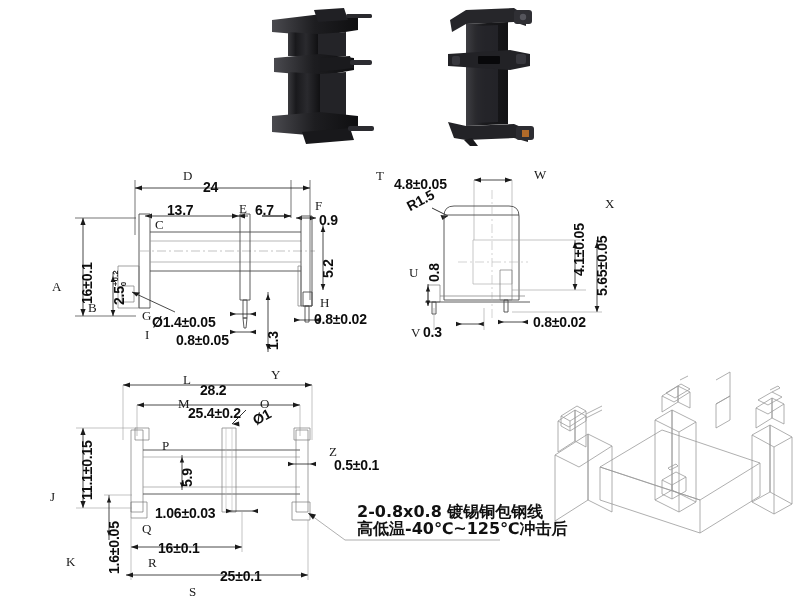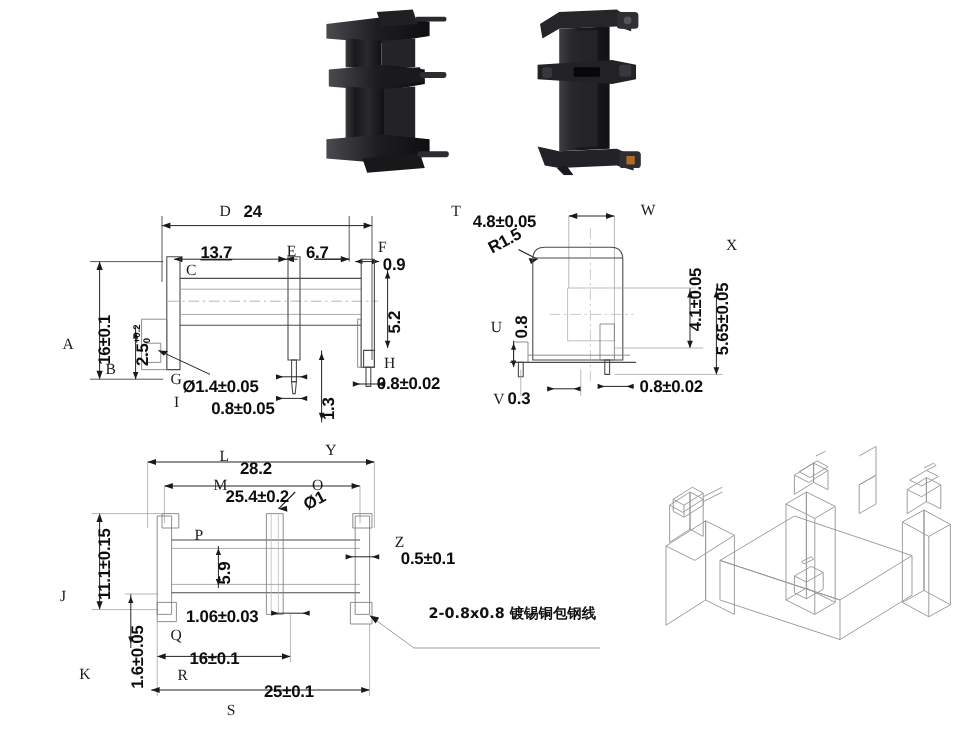--- a/index.html
+++ b/index.html
@@ -32,21 +32,21 @@
     white-space:nowrap;
   }
 
   
   .tolstack{display:inline-block;vertical-align:middle;line-height:1;}
   .tolstack span{display:block;font-size:8px;font-weight:bold;text-align:left;}
 
   
   .note{
     font-family:"DejaVu Sans", sans-serif;
-    font-size:12px;
+    font-size:16px;
     font-weight:bold;
     line-height:17px;
     color:#111;
     white-space:nowrap;
   }
 
   
   .photo{position:absolute;}
   .photo svg{display:block;}
 
@@ -371,23 +371,23 @@
         <path d="M770 390 L778 386 L780 388 L772 392"></path>
 
         <path d="M716 404 L730 396 L730 420 L716 428 Z"></path>
         <path d="M716 380 L730 372 L730 396 L716 404"></path>
       </g>
 
     </g>
   </svg>
 
   <div class="abs ltr" style="left:183px;top:168px;">D</div>
-  <div class="abs dim lg" style="left:203px;top:168px;">24</div>
+  <div class="abs dim lg" style="left:203px;top:179px;">24</div>
   <div class="abs ltr" style="left:155px;top:217px;">C</div>
-  <div class="abs dim lg" style="left:167px;top:202px;text-decoration:underline;">13.7</div>
+  <div class="abs dim lg" style="left:167px;top:202px;">13.7</div>
   <div class="abs ltr" style="left:239px;top:201px;">E</div>
   <div class="abs dim lg" style="left:255px;top:202px;">6.7</div>
   <div class="abs ltr" style="left:315px;top:198px;">F</div>
   <div class="abs dim lg" style="left:319px;top:212px;">0.9</div>
 
   <div class="abs ltr" style="left:52px;top:279px;">A</div>
   <div class="abs dim lg rot90" style="left:79px;top:304px;">16±0.1</div>
   <div class="abs ltr" style="left:88px;top:300px;">B</div>
   <div class="abs rot90" style="left:110px;top:305px;">
     <span class="dim lg">2.5</span><span class="tolstack"><span>+0.2</span><span>0</span></span>
@@ -433,15 +433,16 @@
   <div class="abs dim lg rot90" style="left:106px;top:574px;">1.6±0.05</div>
   <div class="abs ltr" style="left:142px;top:521px;">Q</div>
   <div class="abs dim lg" style="left:155px;top:505px;">1.06±0.03</div>
   <div class="abs ltr" style="left:148px;top:555px;">R</div>
   <div class="abs dim lg" style="left:158px;top:540px;">16±0.1</div>
   <div class="abs ltr" style="left:189px;top:584px;">S</div>
   <div class="abs dim lg" style="left:192px;top:568px;margin-left:28px;">25±0.1</div>
 
   <div class="abs" style="left:357px;top:503px;">
     <div class="note">2-0.8x0.8 镀锡铜包钢线</div>
+    <div class="note">高低温-40℃~125℃冲击后</div>
   </div>
 
 </div>
 
 </body></html>

